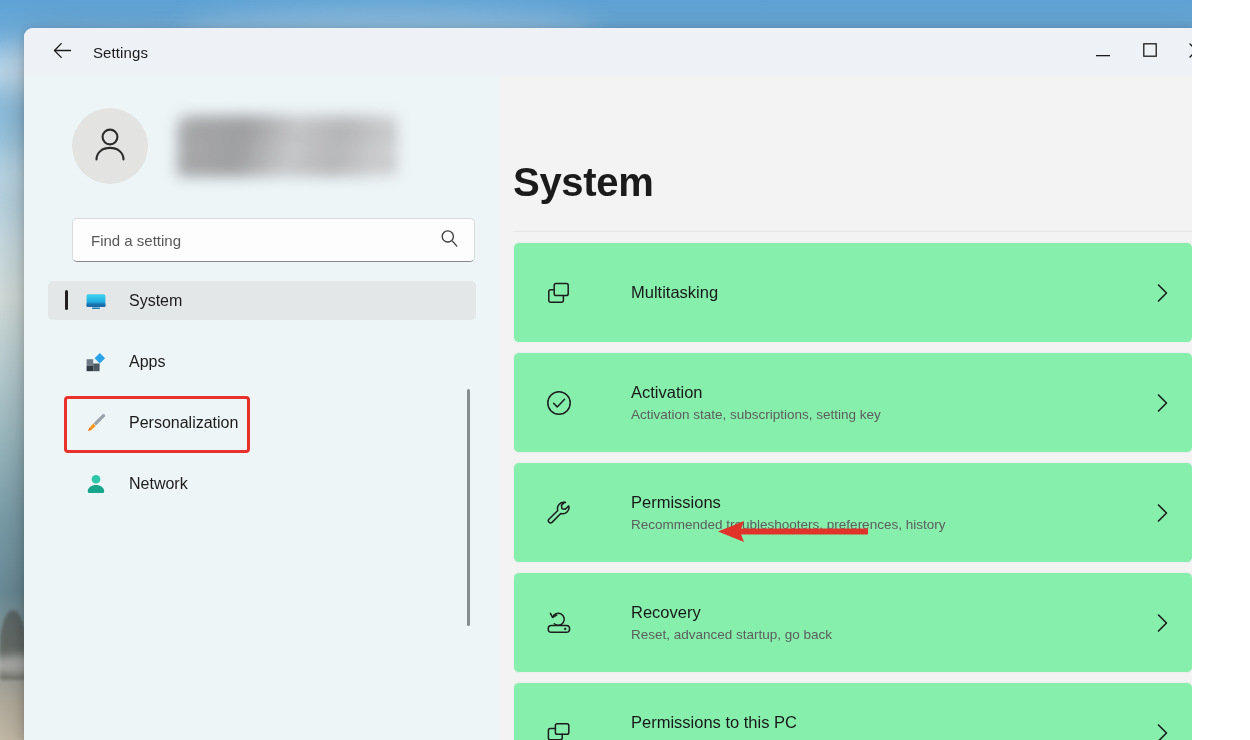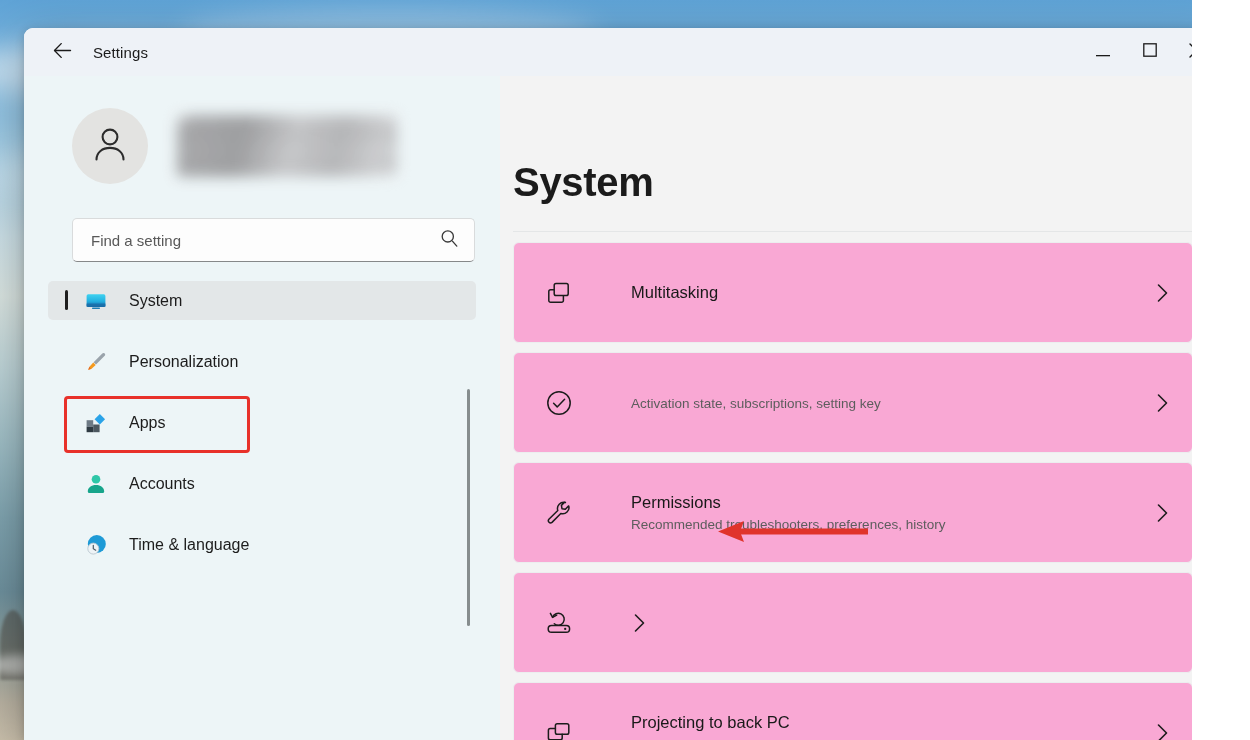--- a/index.html
+++ b/index.html
@@ -266,21 +266,21 @@
     width: 680px;
     height: 1px;
     background: #e4e6e7;
   }
   .cards {
     margin-top: 10px;
     width: 680px;
   }
   .card {
     height: 101px;
-    background: #f9a8d4;
+    background: #86efac;
     border: 1px solid #eceeef;
     border-radius: 6px;
     margin-bottom: 9px;
     display: flex;
     align-items: center;
     padding-left: 30px;
     padding-right: 22px;
     cursor: pointer;
   }
   .card .card-ico {
@@ -426,61 +426,50 @@
               </svg>
             </span>
             <span class="label">System</span>
           </div>
 
 
 
           <div class="nav-item">
             <span class="ico">
               <svg width="24" height="24" viewBox="0 0 24 24">
-                <path d="M20.6 3.4c-.7-.7-1.6-.6-2.3.1L9.6 12.2l2.4 2.4 8.7-8.8c.7-.7.7-1.7-.1-2.4z" fill="#9aa3ab"></path>
-                <path d="M9.3 12.5l2.4 2.4-4.4 4.2-3 .8.9-3 4.1-4.4z" fill="#f59a1e"></path>
-                <path d="M4.3 19.9l.9-3 1.7 1.7-2.6 1.3z" fill="#e2682a"></path>
-              </svg>
-            </span>
-            <span class="label">Personalization</span>
-          </div>
-
-          <div class="nav-item">
-            <span class="ico">
-              <svg width="24" height="24" viewBox="0 0 24 24">
                 <rect x="2.6" y="9.2" width="6.6" height="6.6" fill="#6e7a85"></rect>
                 <rect x="2.6" y="15.8" width="6.6" height="5.4" fill="#2f3a42"></rect>
                 <rect x="9.2" y="13.5" width="6.4" height="7.7" fill="#4d5860"></rect>
                 <rect x="12.1" y="4.6" width="7.4" height="7.4" transform="rotate(45 15.8 8.3)" fill="#2aa3e8"></rect>
               </svg>
             </span>
             <span class="label">Apps</span>
+          </div>
+
+          <div class="nav-item">
+            <span class="ico">
+              <svg width="24" height="24" viewBox="0 0 24 24">
+                <path d="M20.6 3.4c-.7-.7-1.6-.6-2.3.1L9.6 12.2l2.4 2.4 8.7-8.8c.7-.7.7-1.7-.1-2.4z" fill="#9aa3ab"></path>
+                <path d="M9.3 12.5l2.4 2.4-4.4 4.2-3 .8.9-3 4.1-4.4z" fill="#f59a1e"></path>
+                <path d="M4.3 19.9l.9-3 1.7 1.7-2.6 1.3z" fill="#e2682a"></path>
+              </svg>
+            </span>
+            <span class="label">Personalization</span>
           </div>
 
           <div class="nav-item">
             <span class="ico">
               <svg width="24" height="24" viewBox="0 0 24 24">
                 <circle cx="12" cy="7.3" r="4.3" fill="#2ec7a8"></circle>
                 <path d="M3.8 19.5c0-4.2 3.7-6.6 8.2-6.6s8.2 2.4 8.2 6.6c0 .9-.6 1.5-1.5 1.5H5.3c-.9 0-1.5-.6-1.5-1.5z" fill="#17a58b"></path>
               </svg>
             </span>
-            <span class="label">Accounts</span>
-          </div>
-
-          <div class="nav-item">
-            <span class="ico">
-              <svg width="24" height="24" viewBox="0 0 24 24">
-                <circle cx="12.8" cy="11" r="9" fill="#1e9ad6"></circle>
-                <path d="M12.8 2a9 9 0 0 1 0 18 9 9 0 0 0 0-18z" fill="#1573b5"></path>
-                <circle cx="9.3" cy="15.6" r="5.5" fill="#eef3f6" stroke="#b9c6cf" stroke-width=".9"></circle>
-                <path d="M9.3 12.3v3.4l2.4 1.5" fill="none" stroke="#4a5a64" stroke-width="1.2" stroke-linecap="round"></path>
-              </svg>
-            </span>
-            <span class="label">Time &amp; language</span>
-          </div>
+            <span class="label">Network</span>
+          </div>
+
 
         </div>
 
         <div class="sb-scroll"></div>
         <div class="red-box"></div>
       </div>
 
       <div class="main">
         <div class="page-title">System</div>
         <div class="divider"></div>
@@ -505,20 +494,21 @@
           </div>
 
           <div class="card">
             <span class="card-ico">
               <svg width="28" height="28" viewBox="0 0 28 28" fill="none" stroke="#1c1c1c" stroke-width="1.5">
                 <circle cx="14" cy="14" r="11.2"></circle>
                 <path d="M8.6 14.3l3.6 3.6 7.4-7.7" stroke-linecap="round" stroke-linejoin="round"></path>
               </svg>
             </span>
             <div class="card-text">
+              <div class="card-title">Activation</div>
               <div class="card-sub">Activation state, subscriptions, setting key</div>
             </div>
             <span class="chev">
               <svg width="13" height="20" viewBox="0 0 13 20" fill="none" stroke="#1c1c1c" stroke-width="1.6" stroke-linecap="round" stroke-linejoin="round">
                   <path d="M2.5 2l8 8-8 8"></path>
                 </svg>
             </span>
           </div>
 
           <div class="card">
@@ -540,37 +530,41 @@
 
           <div class="card">
             <span class="card-ico">
               <svg width="28" height="28" viewBox="0 0 28 28" fill="none" stroke="#1c1c1c" stroke-width="1.5" stroke-linecap="round" stroke-linejoin="round">
                 <path d="M7.6 8.2a6 6 0 1 1 1.7 6.6"></path>
                 <path d="M5.4 4.3l2.2 4.1 4.1-2.2"></path>
                 <rect x="3.2" y="16.6" width="21.4" height="6.6" rx="3.3"></rect>
                 <circle cx="20.2" cy="19.9" r="1.15" fill="#1c1c1c" stroke="none"></circle>
               </svg>
             </span>
+            <div class="card-text">
+              <div class="card-title">Recovery</div>
+              <div class="card-sub">Reset, advanced startup, go back</div>
+            </div>
             <span class="chev">
               <svg width="13" height="20" viewBox="0 0 13 20" fill="none" stroke="#1c1c1c" stroke-width="1.6" stroke-linecap="round" stroke-linejoin="round">
                   <path d="M2.5 2l8 8-8 8"></path>
                 </svg>
             </span>
           </div>
 
           <div class="card">
             <span class="card-ico">
               <svg width="28" height="28" viewBox="0 0 28 28" fill="none" stroke="#1c1c1c" stroke-width="1.5" stroke-linecap="round" stroke-linejoin="round">
                 <rect x="10.4" y="4.8" width="13.4" height="10.4" rx="1.8"></rect>
                 <path d="M10.4 9.6H5.2A1.8 1.8 0 0 0 3.4 11.4v7.6a1.8 1.8 0 0 0 1.8 1.8h10.2a1.8 1.8 0 0 0 1.8-1.8v-3.8"></path>
                 <path d="M6.4 23.4h12.4"></path>
               </svg>
             </span>
             <div class="card-text">
-              <div class="card-title">Projecting to back PC</div>
+              <div class="card-title">Permissions to this PC</div>
               <div class="card-sub">Permissions, pairing PIN, discoverability</div>
             </div>
             <span class="chev">
               <svg width="13" height="20" viewBox="0 0 13 20" fill="none" stroke="#1c1c1c" stroke-width="1.6" stroke-linecap="round" stroke-linejoin="round">
                   <path d="M2.5 2l8 8-8 8"></path>
                 </svg>
             </span>
           </div>
 
         </div>

